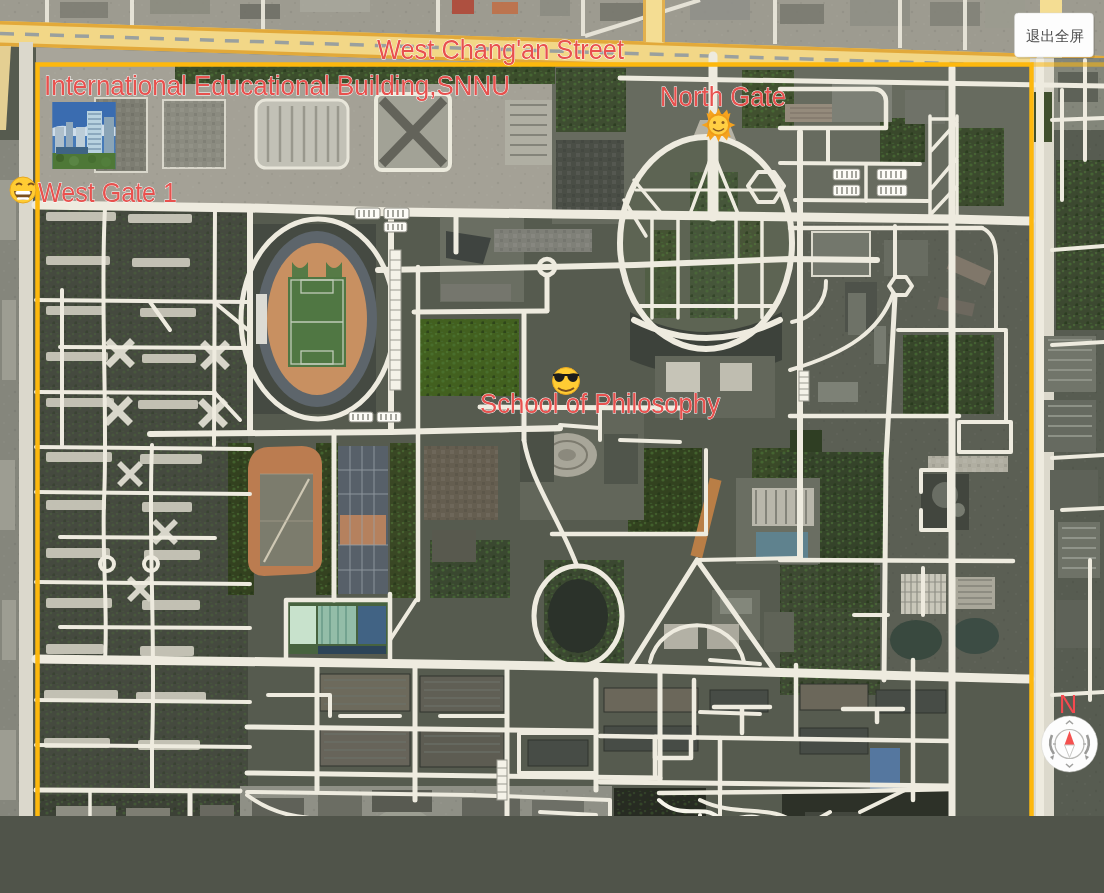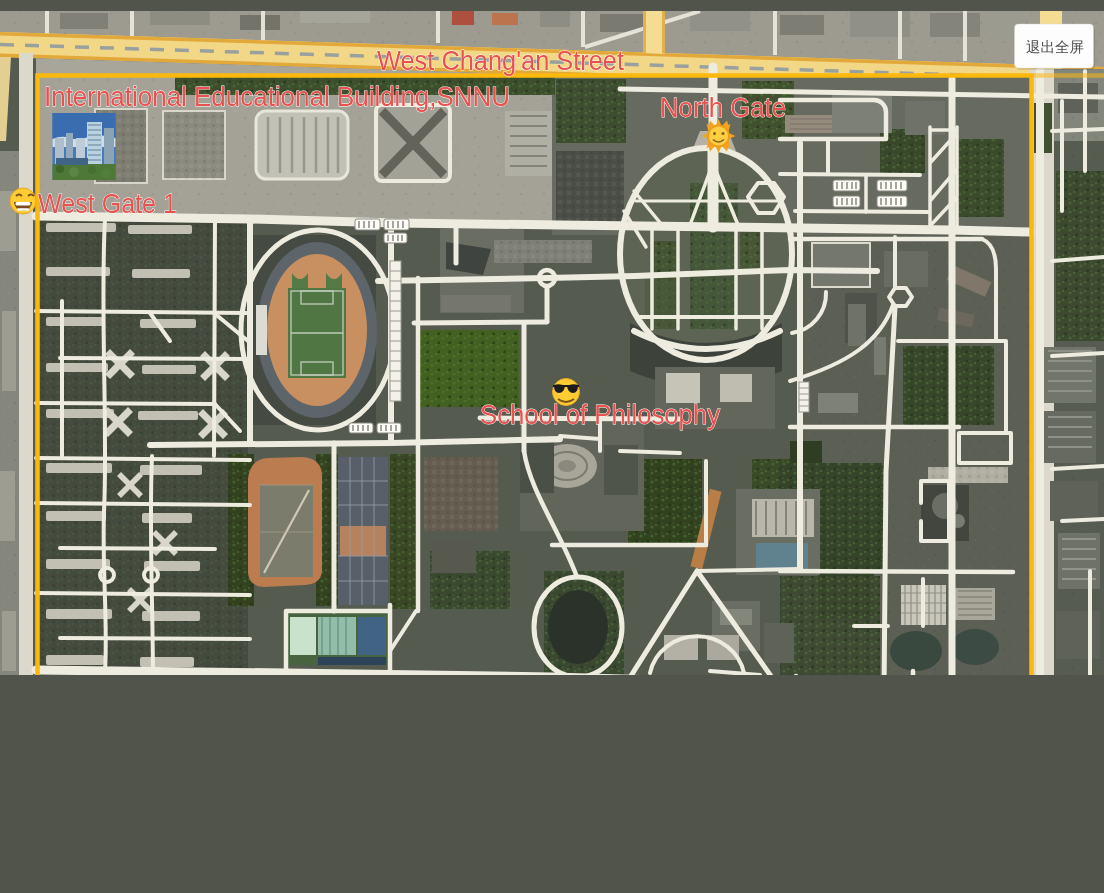--- a/index.html
+++ b/index.html
@@ -1,16 +1,16 @@
 <!DOCTYPE html>
 <html><head>
 <meta charset="utf-8">
 <style>
 html,body{margin:0;padding:0;background:#50544a;overflow:hidden;}
-.wrap{position:relative;width:1104px;height:664px;font-family:"Liberation Sans",sans-serif;margin-top:11px;}
+.wrap{position:relative;width:1104px;height:816px;font-family:"Liberation Sans",sans-serif;}
 </style>
 </head>
 <body>
 <div class="wrap">
 <svg width="1104" height="893" viewBox="0 0 1104 893" xmlns="http://www.w3.org/2000/svg">
 <defs>
 <pattern id="speck" width="23" height="19" patternUnits="userSpaceOnUse">
 <rect width="23" height="19" fill="none"></rect>
 <circle cx="4" cy="5" r="1.0" fill="#ffffff" opacity="0.04"></circle>
 <circle cx="15" cy="12" r="1.2" fill="#000000" opacity="0.06"></circle>

